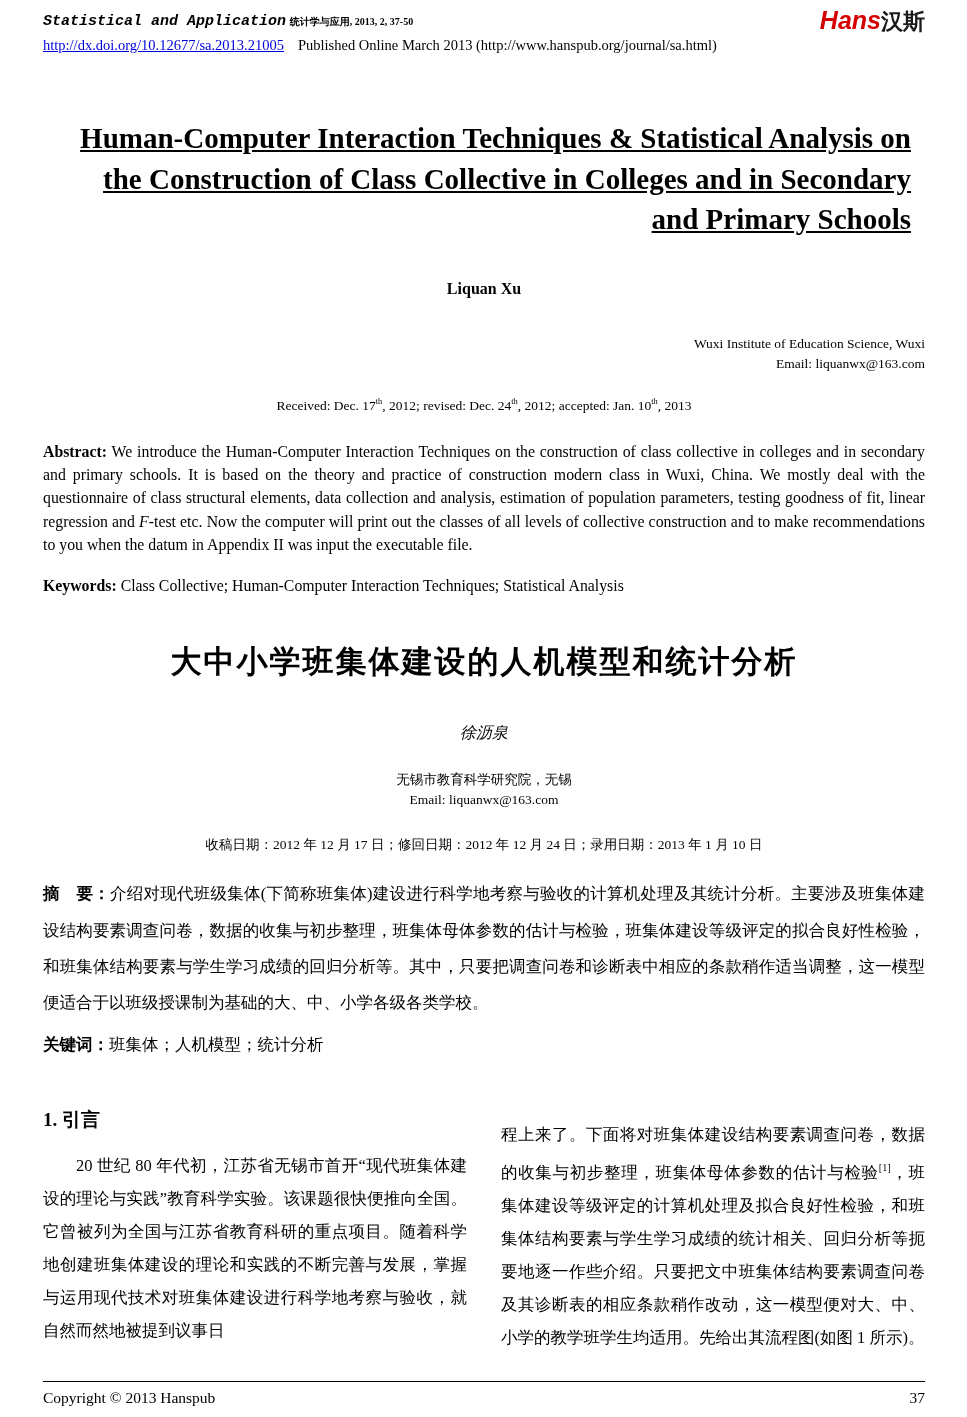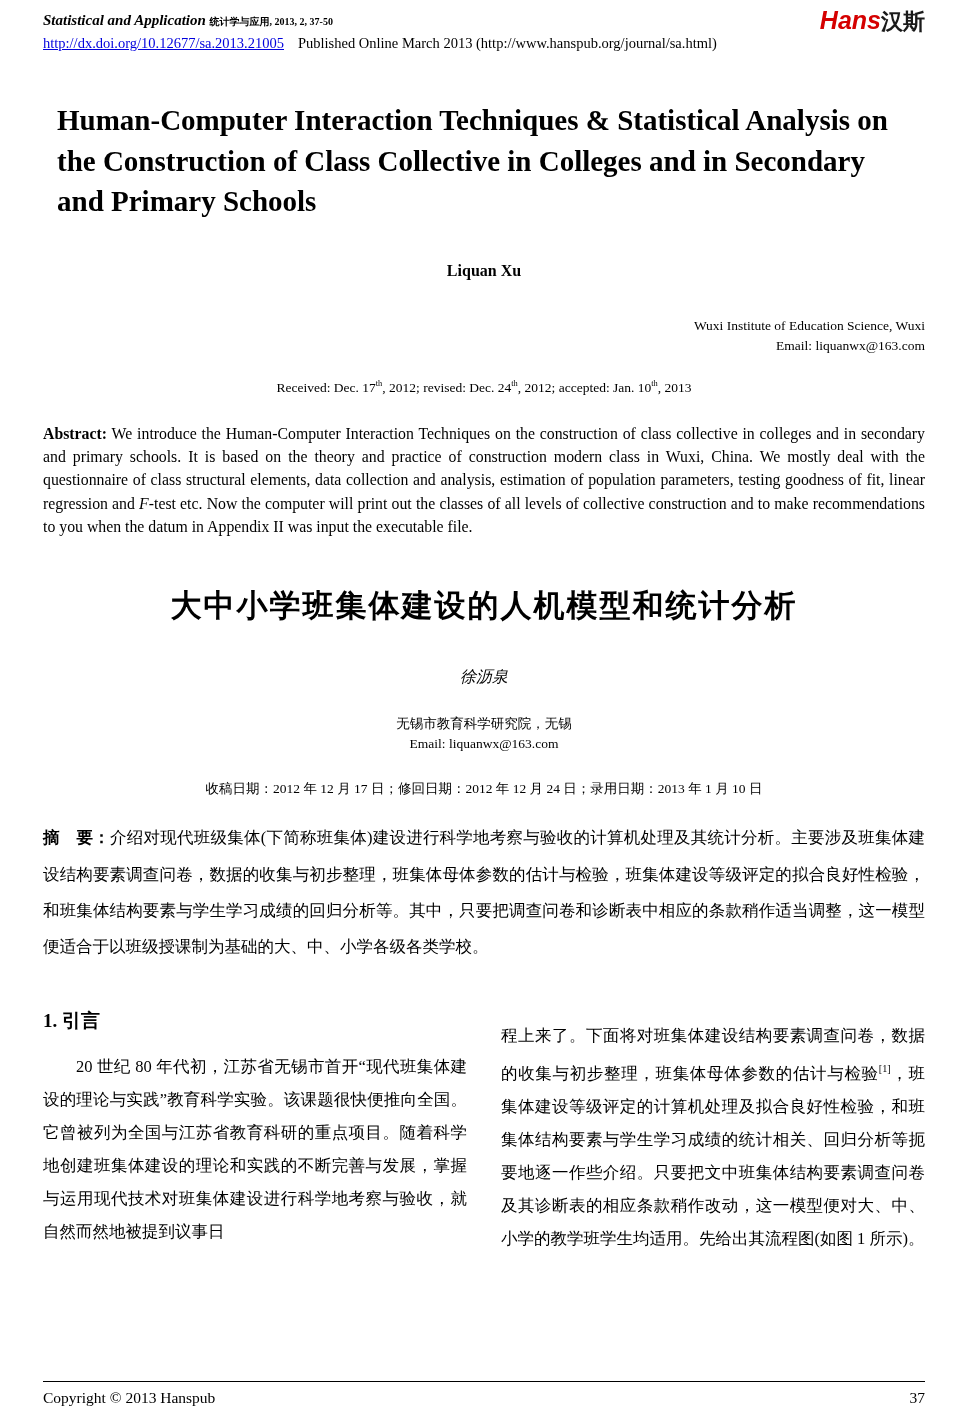--- a/index.html
+++ b/index.html
@@ -4,31 +4,31 @@
 <style>
   * { margin:0; padding:0; box-sizing:border-box; }
   html, body { background:#ffffff; }
   .page {
     position:relative; width:967px; height:1417px; background:#ffffff;
     font-family:"Liberation Serif", serif; color:#000; overflow:hidden;
   }
   .content { padding:10px 42px 0 43px; }
 
   .header-row1 { font-size:15px; line-height:1.35; }
-  .j-en { font-weight:bold; font-style:italic; }
+  .j-en { font-weight:bold; font-style:italic;font-family:Liberation Mono, monospace; }
   .j-zh { font-weight:bold; font-size:10px; }
   .header-row2 { font-size:14.5px; margin-top:5px;font-family:Liberation Serif, serif; }
   .doi-link { color:#0000dd; text-decoration:underline; cursor:pointer; }
   .pub-info { margin-left:14px; }
 
   .logo { position:absolute; top:6px; right:42px; font-family:"Liberation Sans", sans-serif; white-space:nowrap; }
   .logo-hans { color:#d50000; font-weight:bold; font-style:italic; font-size:25px; }
   .logo-zh { color:#1a1a1a; font-weight:bold; font-size:22px; }
 
-  .en-title { margin-top:48px; text-align:left; font-size:29px; font-weight:bold; line-height:1.4; padding:0 14px; }
+  .en-title { margin-top:64px; text-align:right; font-size:29px; font-weight:bold; line-height:1.4; padding:0 14px;text-decoration:underline; }
   .en-author { margin-top:40px; text-align:center; font-weight:bold; font-size:16px; }
   .en-affil { margin-top:36px; text-align:right; font-size:13.5px; line-height:1.45; }
   .received { margin-top:24px; text-align:center; font-size:13.5px; }
   sup { font-size:0.62em; }
 
   .abstract { margin-top:26px; font-size:15.8px; line-height:1.48; text-align:justify; }
   .bold { font-weight:bold; }
   .italic { font-style:italic; }
   .keywords { margin-top:20px; font-size:15.8px; }
 
@@ -82,36 +82,42 @@
     </div>
 
     <div class="received">
       <span>Received: Dec. 17</span><sup>th</sup><span>, 2012; revised: Dec. 24</span><sup>th</sup><span>, 2012; accepted: Jan. 10</span><sup>th</sup><span>, 2013</span>
     </div>
 
     <div class="abstract">
       <span class="bold">Abstract:</span><span> We introduce the Human-Computer Interaction Techniques on the construction of class collective in colleges and in secondary and primary schools. It is based on the theory and practice of construction modern class in Wuxi, China. We mostly deal with the questionnaire of class structural elements, data collection and analysis, estimation of population parameters, testing goodness of fit, linear regression and </span><span class="italic">F</span><span>-test etc. Now the computer will print out the classes of all levels of collective construction and to make recommendations to you when the datum in Appendix II was input the executable file.</span>
     </div>
 
+    <div class="keywords">
+      <span class="bold">Keywords:</span><span> Class Collective; Human-Computer Interaction Techniques; Statistical Analysis</span>
+    </div>
 
     <div class="zh-title">大中小学班集体建设的人机模型和统计分析</div>
 
     <div class="zh-author">徐沥泉</div>
 
     <div class="zh-affil">
       <div>无锡市教育科学研究院，无锡</div>
       <div>Email: liquanwx@163.com</div>
     </div>
 
     <div class="zh-dates">收稿日期：2012 年 12 月 17 日；修回日期：2012 年 12 月 24 日；录用日期：2013 年 1 月 10 日</div>
 
     <div class="zh-abstract">
       <span class="heiti">摘　要：</span><span>介绍对现代班级集体(下简称班集体)建设进行科学地考察与验收的计算机处理及其统计分析。主要涉及班集体建设结构要素调查问卷，数据的收集与初步整理，班集体母体参数的估计与检验，班集体建设等级评定的拟合良好性检验，和班集体结构要素与学生学习成绩的回归分析等。其中，只要把调查问卷和诊断表中相应的条款稍作适当调整，这一模型便适合于以班级授课制为基础的大、中、小学各级各类学校。</span>
     </div>
 
+    <div class="zh-keywords">
+      <span class="heiti">关键词：</span><span>班集体；人机模型；统计分析</span>
+    </div>
 
     <div class="columns">
       <div class="col">
         <div class="sec-title">1. 引言</div>
         <div class="indent">20 世纪 80 年代初，江苏省无锡市首开“现代班集体建设的理论与实践”教育科学实验。该课题很快便推向全国。它曾被列为全国与江苏省教育科研的重点项目。随着科学地创建班集体建设的理论和实践的不断完善与发展，掌握与运用现代技术对班集体建设进行科学地考察与验收，就自然而然地被提到议事日</div>
       </div>
       <div class="col col-right">
         <span>程上来了。下面将对班集体建设结构要素调查问卷，数据的收集与初步整理，班集体母体参数的估计与检验</span><span class="ref-sup">[1]</span><span>，班集体建设等级评定的计算机处理及拟合良好性检验，和班集体结构要素与学生学习成绩的统计相关、回归分析等扼要地逐一作些介绍。只要把文中班集体结构要素调查问卷及其诊断表的相应条款稍作改动，这一模型便对大、中、小学的教学班学生均适用。先给出其流程图(如图 1 所示)。</span>
       </div>
     </div>

